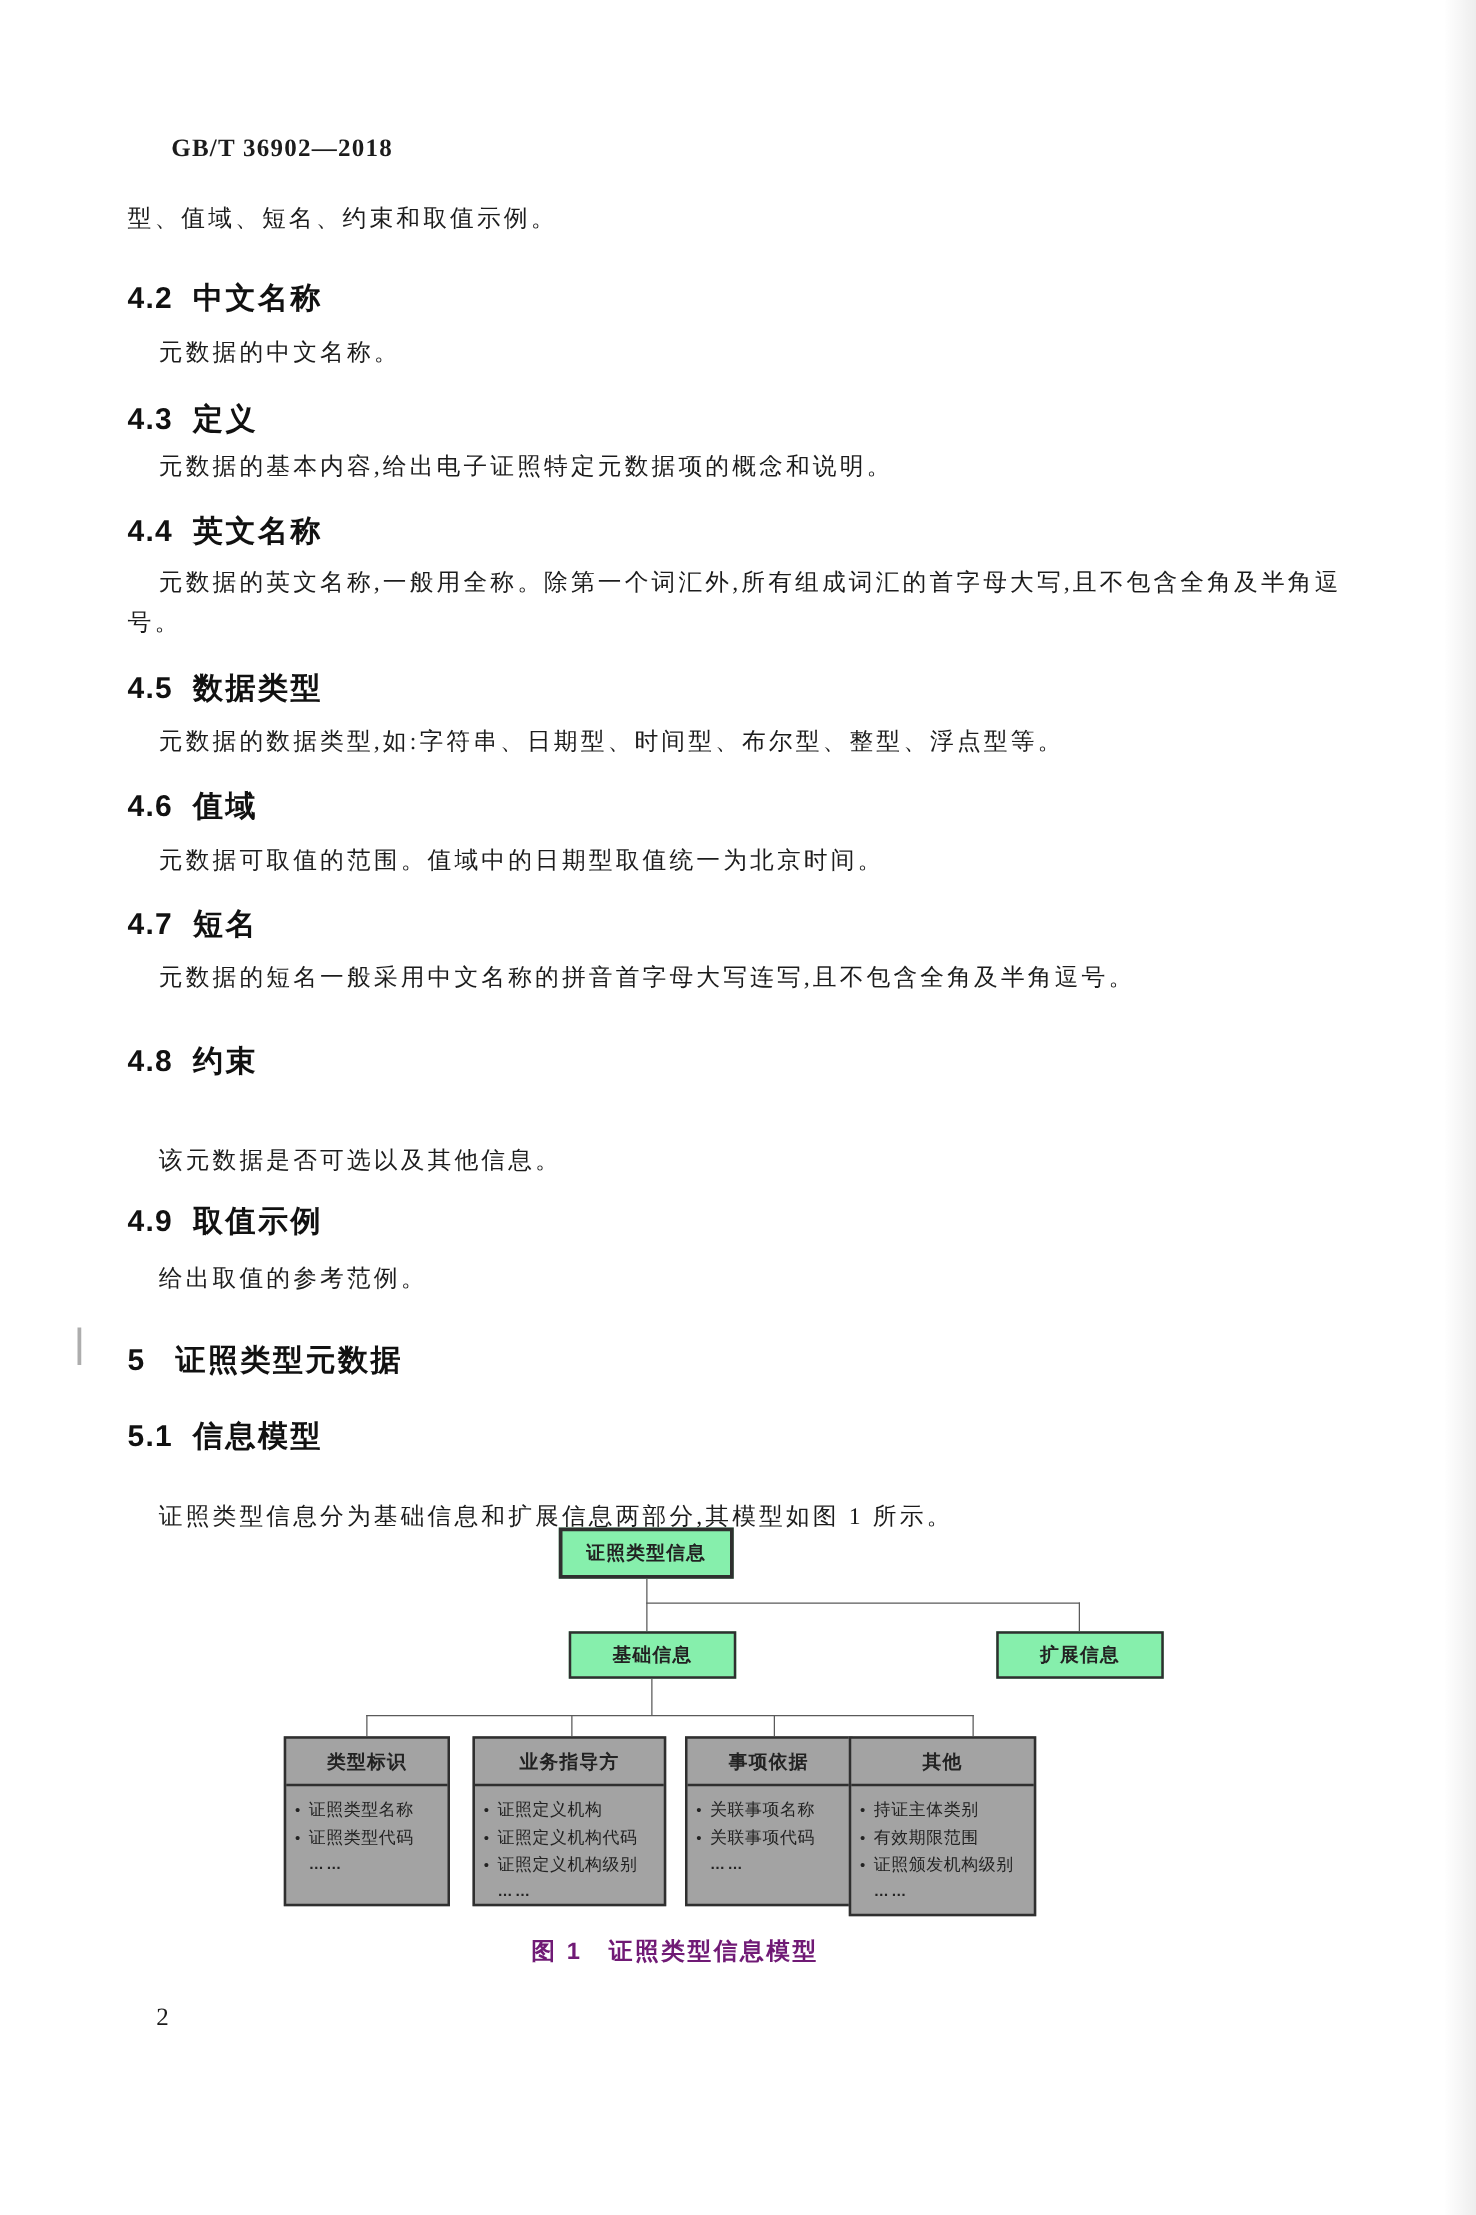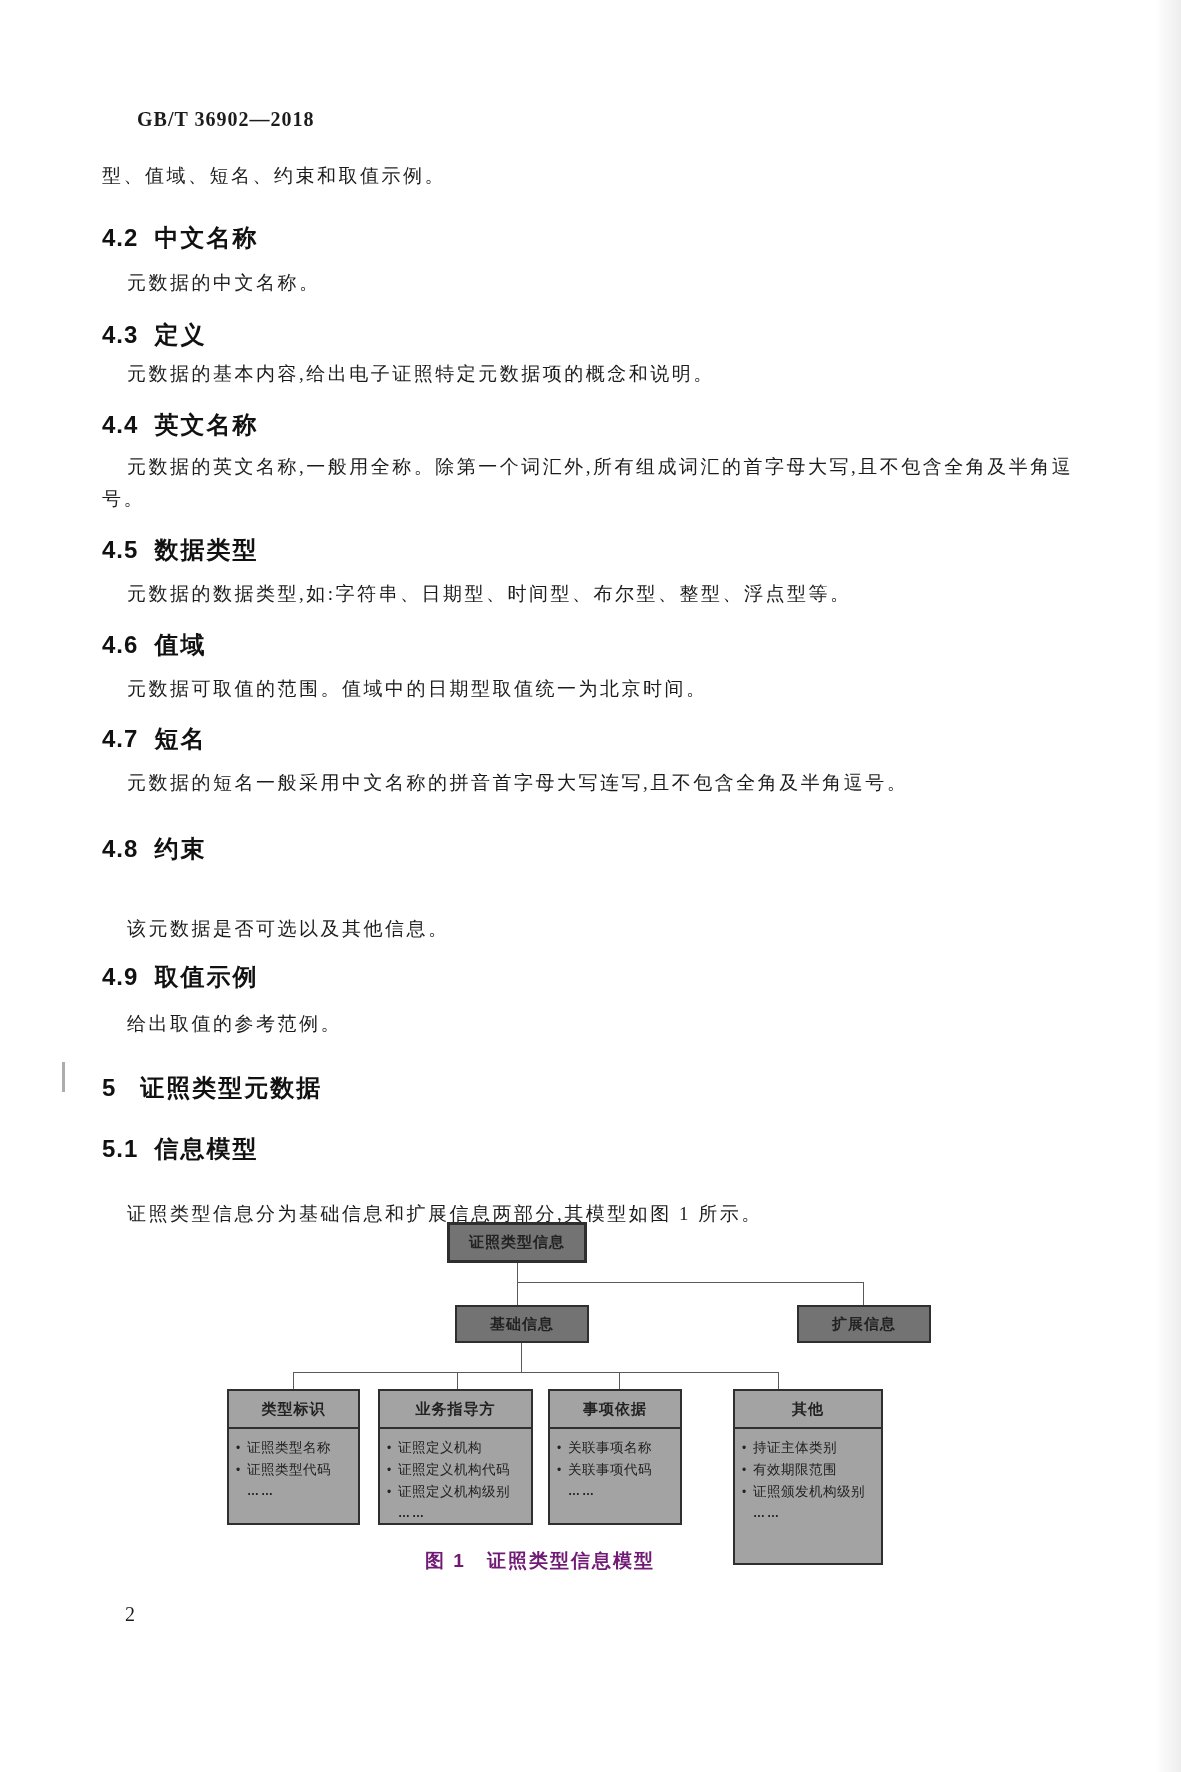--- a/index.html
+++ b/index.html
@@ -37,21 +37,21 @@
   .heading .hnum{margin-right:16px;letter-spacing:1px;}
   .heading.single .hnum{margin-right:24px;}
   .change-bar{
     left:62px;top:1062px;width:3px;height:30px;background:#adadad;
   }
   
   .fig{left:0;top:1200px;width:1181px;height:420px;}
   .nbox{
     position:absolute;
     border:2px solid #2f2f2f;
-    background:#737373;
+    background:#86efac;
     display:flex;align-items:center;justify-content:center;
     font-family:"Liberation Sans","DejaVu Sans",sans-serif;
     font-size:15px;font-weight:600;letter-spacing:1px;color:#222;
     box-sizing:border-box;
   }
   .root-box{border-width:3px;}
   .ln{position:absolute;background:#5a5a5a;}
   .cbox{
     position:absolute;
     border:2px solid #2f2f2f;background:#a3a3a3;box-sizing:border-box;
@@ -196,21 +196,21 @@
             <span>关联事项名称</span>
           </div>
         <div class="citem">
             <span class="bullet">•</span>
             <span>关联事项代码</span>
           </div>
         <div class="cmore">……</div>
       </div>
     </div>
 
-    <div class="cbox" style="left:733px;top:189px;width:150px;height:176px;">
+    <div class="cbox" style="left:679px;top:189px;width:150px;height:144px;">
       <div class="cbox-title">其他</div>
       <div class="cbox-body">
         <div class="citem">
             <span class="bullet">•</span>
             <span>持证主体类别</span>
           </div>
         <div class="citem">
             <span class="bullet">•</span>
             <span>有效期限范围</span>
           </div>

